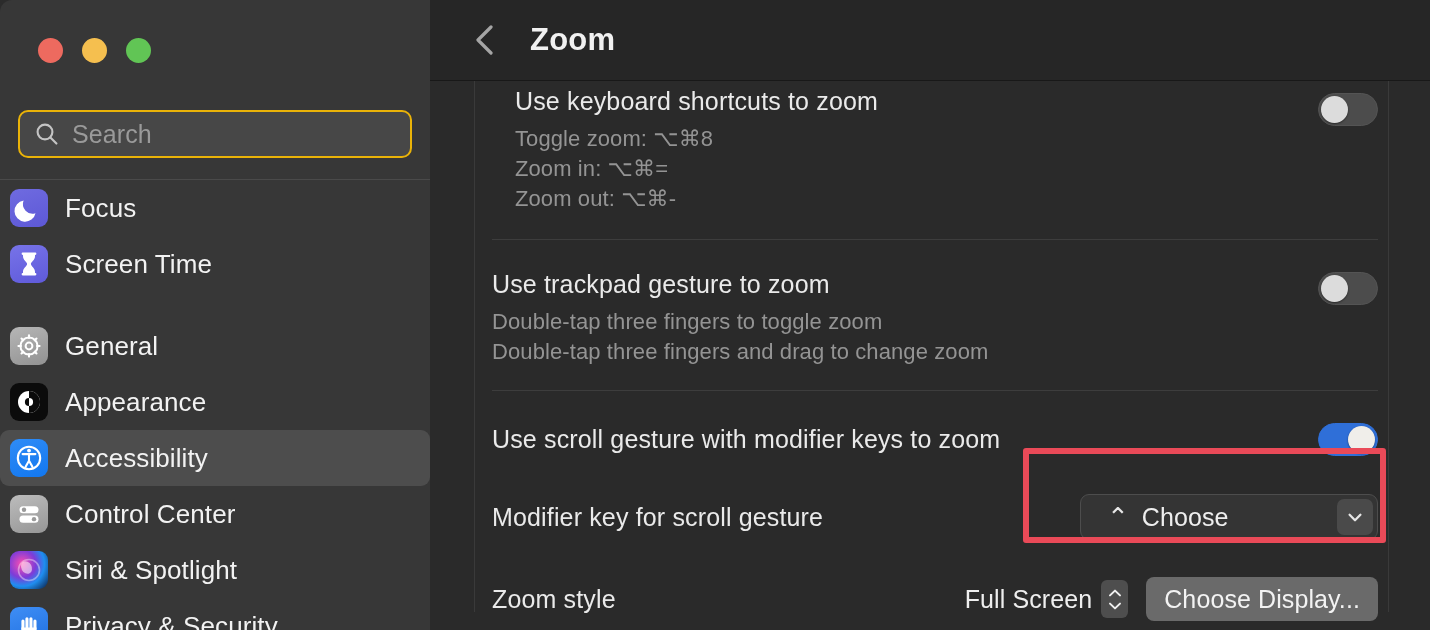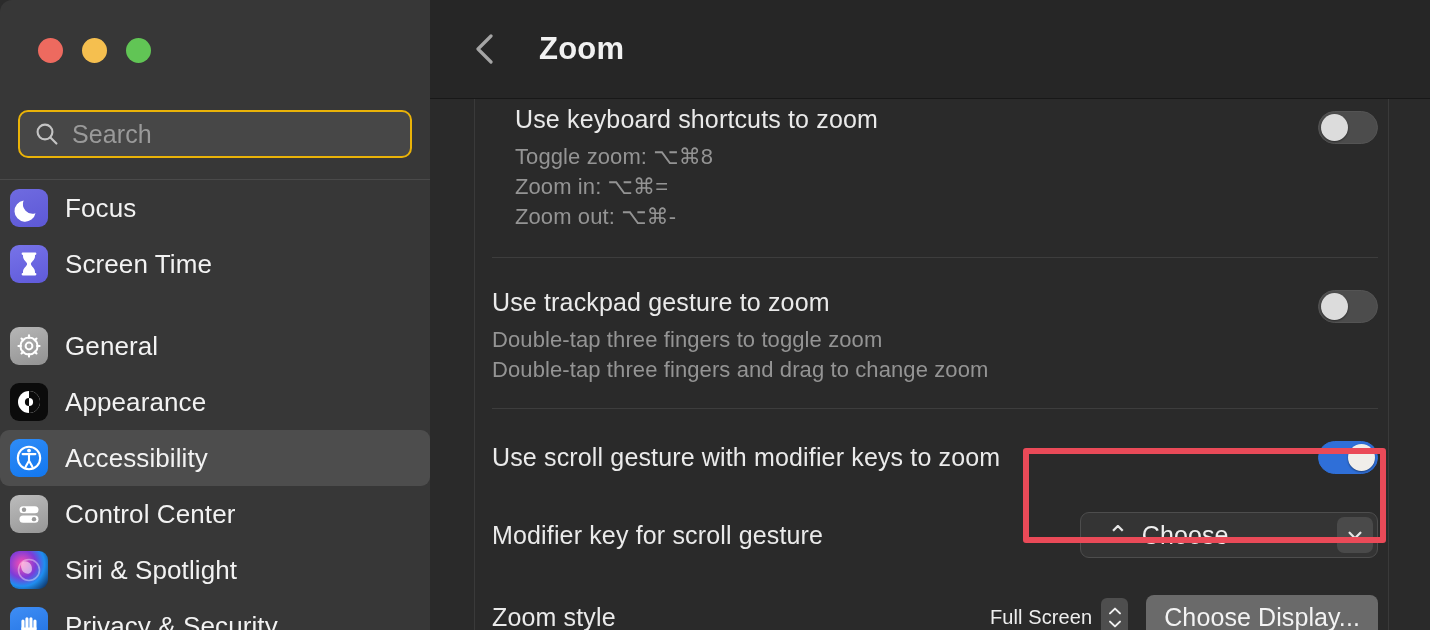--- a/index.html
+++ b/index.html
@@ -128,26 +128,26 @@
   .main {
     position: relative;
     flex: 1 1 auto;
     height: 630px;
     background: #2a2a2a;
     overflow: hidden;
   }
 
   .titlebar {
     position: relative;
-    height: 99px;
+    height: 81px;
     background: #262626;
     display: flex;
     align-items: center;
     padding-left: 42px;
-    gap: 41px;
+    gap: 32px;
     border-bottom: 1px solid #181818;
   }
   .back-chevron { width: 26px; height: 40px; flex: 0 0 26px; opacity: .72; }
   .pane-title {
     color: #f1f1f1;
     font-size: 31px;
     font-weight: bold;
     letter-spacing: .2px;
   }
 
@@ -267,21 +267,21 @@
     gap: 18px;
   }
   .stepper-popup {
     display: flex;
     align-items: center;
     gap: 9px;
     cursor: default;
   }
   .stepper-popup .val {
     color: #eeeeee;
-    font-size: 20px;
+    font-size: 25px;
     letter-spacing: .1px;
     white-space: nowrap;
   }
   .stepper-box {
     width: 27px;
     height: 38px;
     border-radius: 6px;
     background: #4e4e4e;
     display: flex;
     flex-direction: column;

